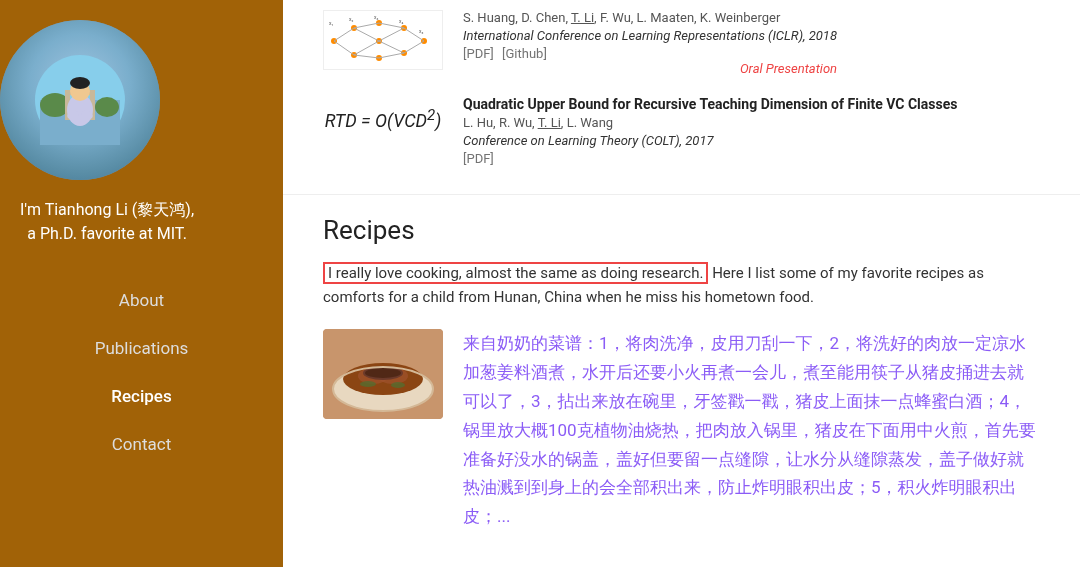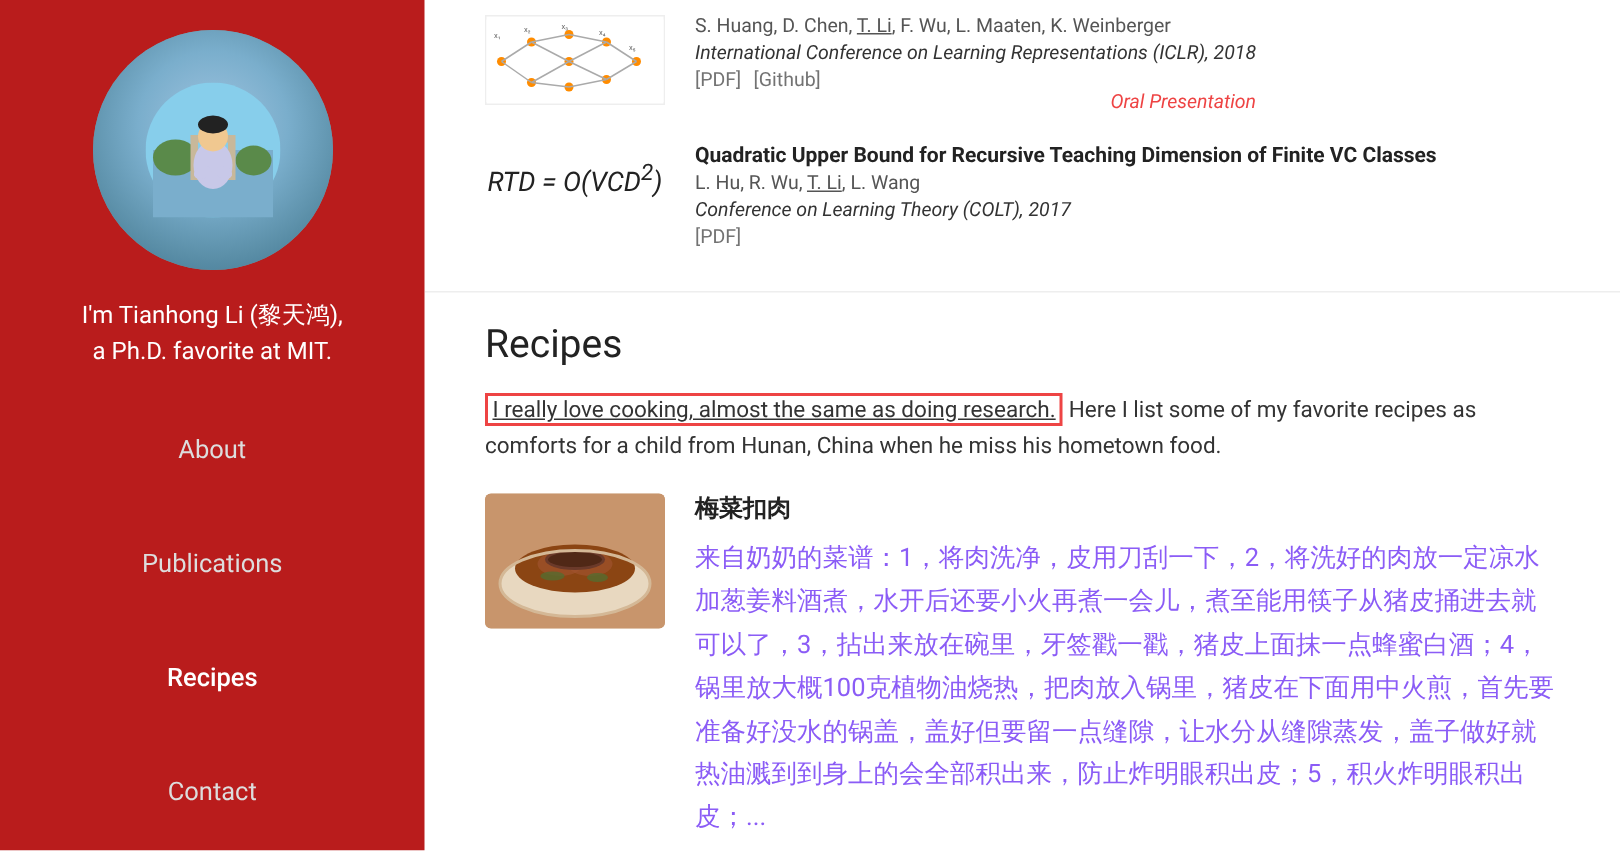--- a/index.html
+++ b/index.html
@@ -9,24 +9,24 @@
       width: 1080px;
       height: 567px;
       overflow: hidden;
       background: #fff;
     }
 
     
     .sidebar {
       width: 283px;
       min-width: 283px;
-      background: #b91c1c;
+      background: #a16207;
       display: flex;
       flex-direction: column;
-      align-items: center;
+      align-items: flex-start;
       padding: 20px 0 0 0;
       color: #fff;
     }
 
     .avatar-container {
       width: 160px;
       height: 160px;
       border-radius: 50%;
       overflow: hidden;
       background: #888;
@@ -57,21 +57,20 @@
       text-align: center;
       line-height: 1.5;
       margin-bottom: 30px;
       padding: 0 20px;
     }
 
     .sidebar-nav {
       width: 100%;
       display: flex;
       flex-direction: column;
-      gap: 28px;
     }
 
     .nav-item {
       width: 100%;
       text-align: center;
       padding: 14px 20px;
       font-size: 17px;
       color: #ddd;
       cursor: pointer;
       transition: background 0.2s;
@@ -189,21 +188,20 @@
     .recipes-intro {
       font-size: 15px;
       color: #333;
       margin-bottom: 20px;
       line-height: 1.6;
     }
 
     .highlight-text {
       border: 2px solid #e44;
       padding: 0 3px;
-      text-decoration: underline;
     }
 
     
     .recipe-card {
       display: flex;
       gap: 20px;
       align-items: flex-start;
     }
 
     .recipe-img {
@@ -393,20 +391,19 @@
 
           <ellipse cx="60" cy="44" rx="18" ry="5" fill="#3d1c0a" opacity="0.6"></ellipse>
 
           <ellipse cx="45" cy="55" rx="8" ry="3" fill="#556b2f" opacity="0.8"></ellipse>
           <ellipse cx="75" cy="56" rx="7" ry="3" fill="#556b2f" opacity="0.8"></ellipse>
 
           <ellipse cx="60" cy="60" rx="50" ry="22" fill="none" stroke="#d4b896" stroke-width="2"></ellipse>
         </svg>
       </div>
       <div class="recipe-content">
-        <div class="recipe-title">梅菜扣肉</div>
         <div class="recipe-text">来自奶奶的菜谱：1，将肉洗净，皮用刀刮一下，2，将洗好的肉放一定凉水加葱姜料酒煮，水开后还要小火再煮一会儿，煮至能用筷子从猪皮捅进去就可以了，3，拈出来放在碗里，牙签戳一戳，猪皮上面抹一点蜂蜜白酒；4，锅里放大概100克植物油烧热，把肉放入锅里，猪皮在下面用中火煎，首先要准备好没水的锅盖，盖好但要留一点缝隙，让水分从缝隙蒸发，盖子做好就热油溅到到身上的会全部积出来，防止炸明眼积出皮；5，积火炸明眼积出皮；...</div>
       </div>
     </div>
 
   </div>
 
 </div>
 
 </body></html>

